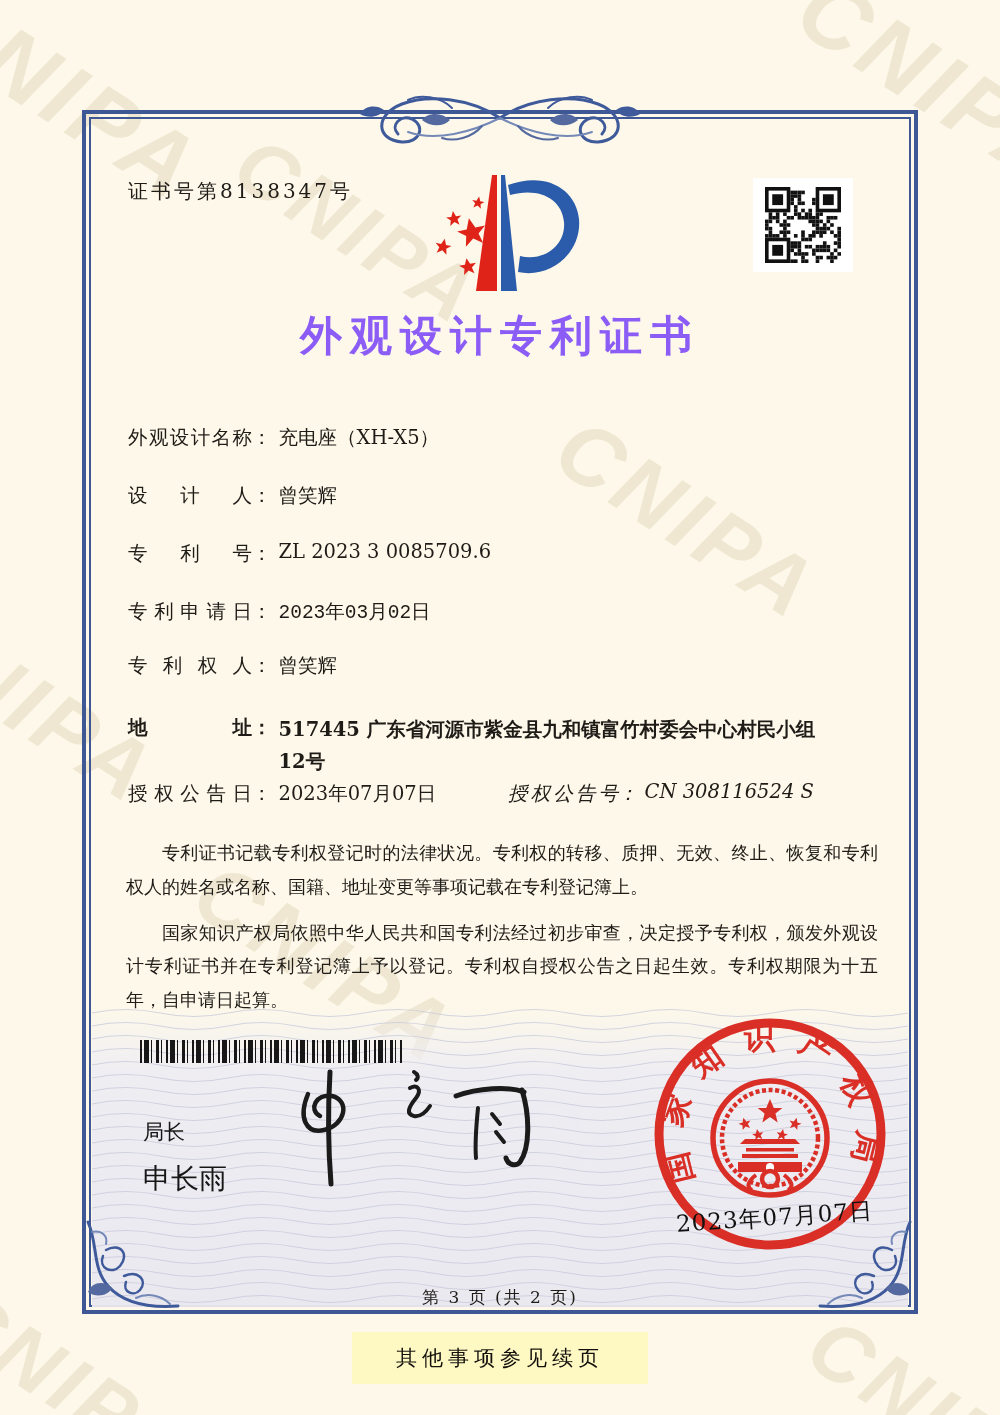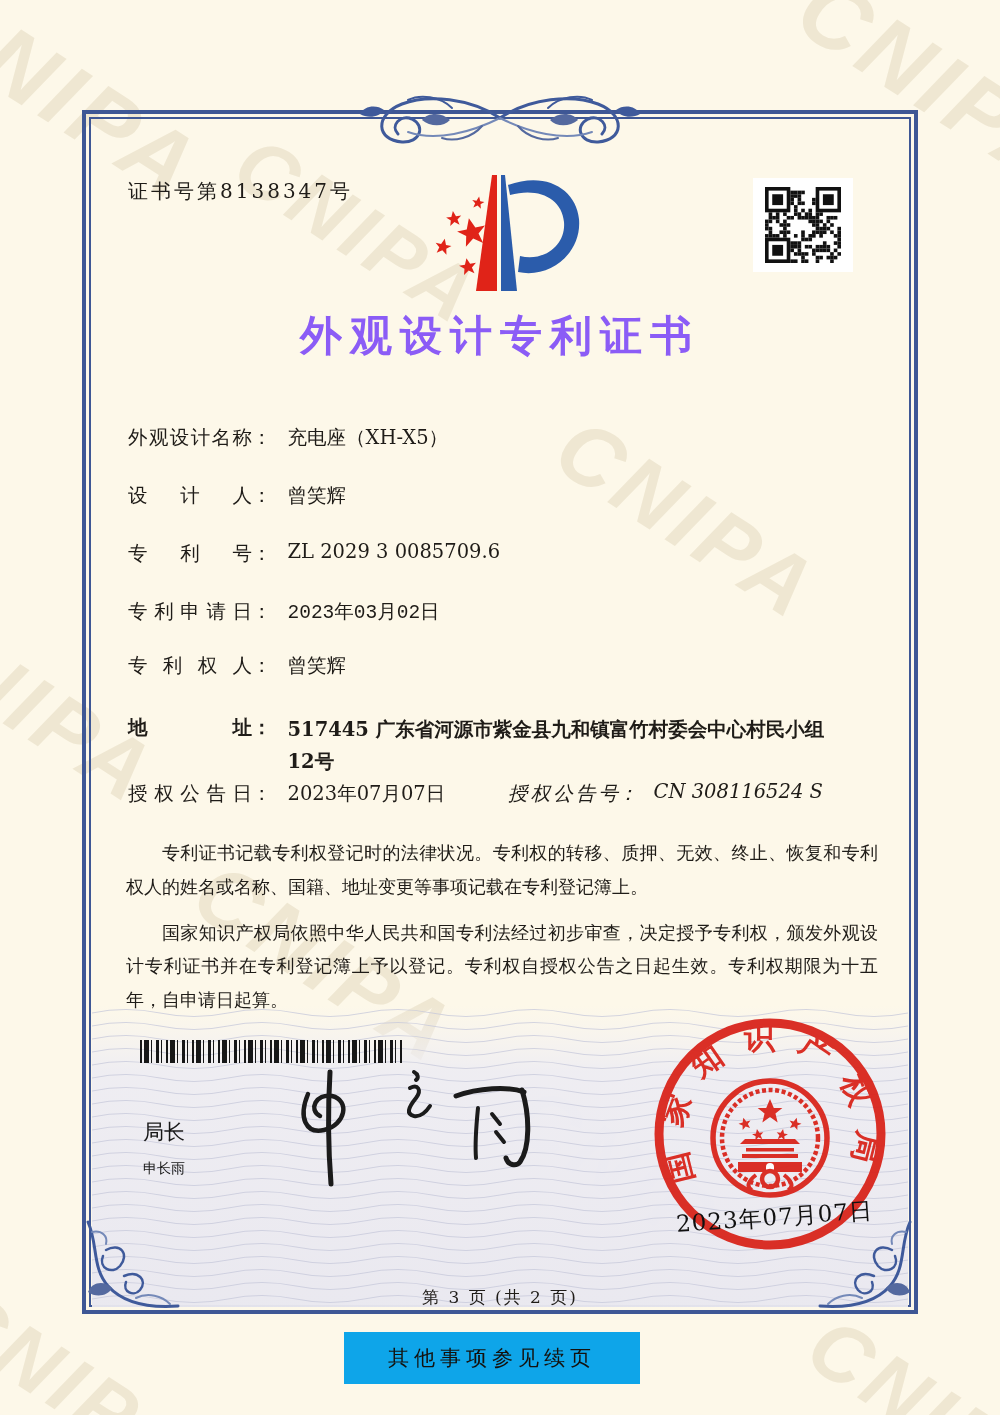--- a/index.html
+++ b/index.html
@@ -30,21 +30,21 @@
   .qr-box{position:absolute;left:753px;top:178px;width:100px;height:94px;background:#fff;z-index:2;
           display:flex;align-items:center;justify-content:center;}
   .doc-title{
     position:absolute;left:0;right:0;top:308px;text-align:center;z-index:2;
     font-size:42px;font-weight:bold;letter-spacing:8px;color:#8b5cf6;
   }
   
   .field{position:absolute;left:128px;font-size:19.5px;z-index:2;white-space:nowrap;}
   .flabel{display:inline-block;width:124px;text-align:justify;text-align-last:justify;vertical-align:top;}
   .fcolon{display:inline-block;vertical-align:top;}
-  .fvalue{display:inline-block;margin-left:16px;vertical-align:top;}
+  .fvalue{display:inline-block;margin-left:7px;vertical-align:top;}
   .fvalue.wrap{white-space:normal;width:560px;line-height:1.65;}
   
   .body-text{
     position:absolute;left:126px;top:836px;width:752px;z-index:2;
     font-size:18px;line-height:1.88;text-align:justify;
   }
   .body-text p{margin:0 0 12px 0;text-indent:2em;}
   
   .waves{position:absolute;left:92px;top:1005px;z-index:1;}
   .barcode{
@@ -53,32 +53,32 @@
       repeating-linear-gradient(90deg,
         #171717 0 2px, transparent 2px 4px,
         #171717 4px 9px, transparent 9px 11px,
         #171717 11px 12px, transparent 12px 16px,
         #171717 16px 19px, transparent 19px 21px,
         #171717 21px 22px, transparent 22px 26px);
   }
   .signer-title{position:absolute;left:143px;top:1118px;z-index:2;
     font-family:"Liberation Sans","DejaVu Sans",sans-serif;font-size:21px;color:#161616;}
   .signer-name{position:absolute;left:143px;top:1160px;z-index:2;
-    font-family:"Liberation Sans","DejaVu Sans",sans-serif;font-size:14px;color:#161616;}
+    font-family:"Liberation Sans","DejaVu Sans",sans-serif;font-size:28px;color:#161616;}
   .signature{position:absolute;left:268px;top:1066px;z-index:3;}
   .seal{position:absolute;left:648px;top:1014px;z-index:3;opacity:.95;}
   .seal-date{
     position:absolute;left:676px;top:1202px;z-index:4;
     font-size:23px;font-weight:500;color:#111;letter-spacing:1px;
     transform:rotate(-4deg);
   }
   .page-num{position:absolute;left:0;right:0;top:1286px;text-align:center;font-size:17px;z-index:2;letter-spacing:2px;}
   .note-box{
-    position:absolute;left:344px;top:1332px;width:296px;height:52px;z-index:2;
-    background:#0ea5e9;display:flex;align-items:center;justify-content:center;
+    position:absolute;left:352px;top:1332px;width:296px;height:52px;z-index:2;
+    background:#fef9c3;display:flex;align-items:center;justify-content:center;
     font-size:21px;letter-spacing:5px;color:#14110d;
   }
   
   .orn-top{position:absolute;left:332px;top:88px;z-index:2;}
   .orn-bl{position:absolute;left:78px;top:1218px;z-index:2;}
   .orn-br{position:absolute;left:816px;top:1218px;z-index:2;transform:scaleX(-1);}
 </style>
 </head>
 <body>
 
@@ -316,21 +316,21 @@
 
 <div class="doc-title">外观设计专利证书</div>
 
 <div class="field" style="top:424px;">
   <span class="flabel">外观设计名称</span><span class="fcolon">：</span><span class="fvalue">充电座（XH-X5）</span>
 </div>
 <div class="field" style="top:482px;">
   <span class="flabel">设计人</span><span class="fcolon">：</span><span class="fvalue">曾笑辉</span>
 </div>
 <div class="field" style="top:540px;">
-  <span class="flabel">专利号</span><span class="fcolon">：</span><span class="fvalue">ZL 2029 3 0085709.6</span>
+  <span class="flabel">专利号</span><span class="fcolon">：</span><span class="fvalue">ZL 2023 3 0085709.6</span>
 </div>
 <div class="field" style="top:598px;font-family:Liberation Mono, monospace;">
   <span class="flabel">专利申请日</span><span class="fcolon">：</span><span class="fvalue">2023年03月02日</span>
 </div>
 <div class="field" style="top:652px;text-decoration:underline;">
   <span class="flabel">专利权人</span><span class="fcolon">：</span><span class="fvalue">曾笑辉</span>
 </div>
 <div class="field" style="top:714px;font-weight:bold;">
   <span class="flabel">地址</span><span class="fcolon">：</span><span class="fvalue wrap">517445 广东省河源市紫金县九和镇富竹村委会中心村民小组12号</span>
 </div>

